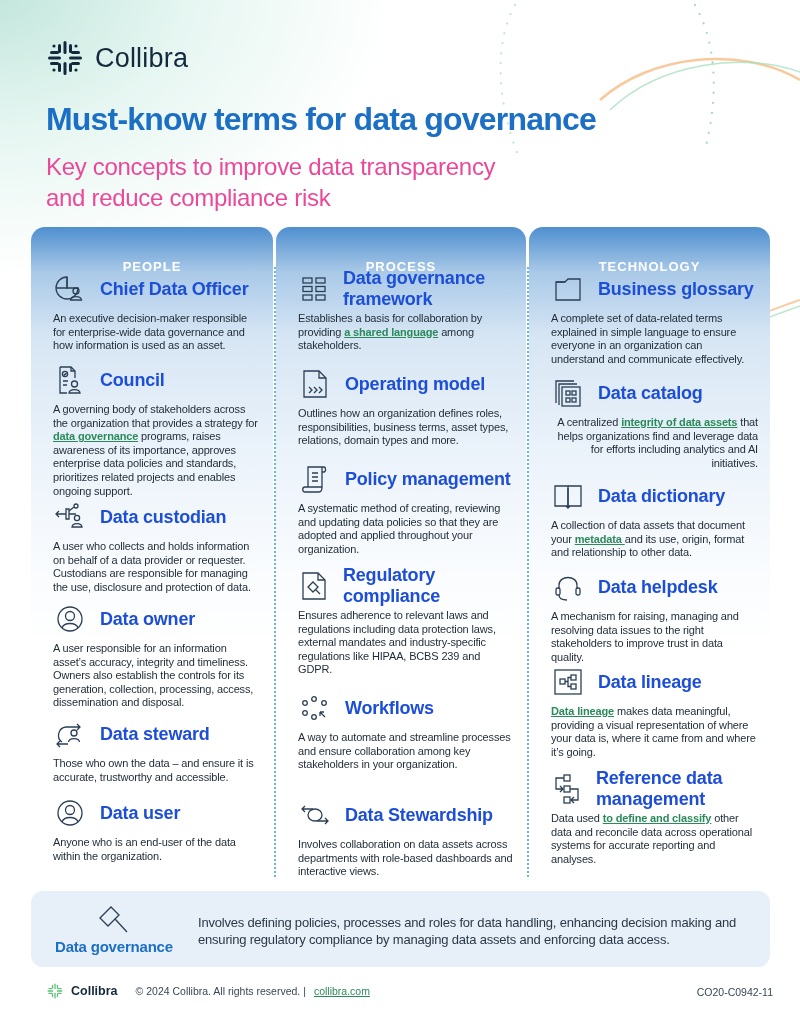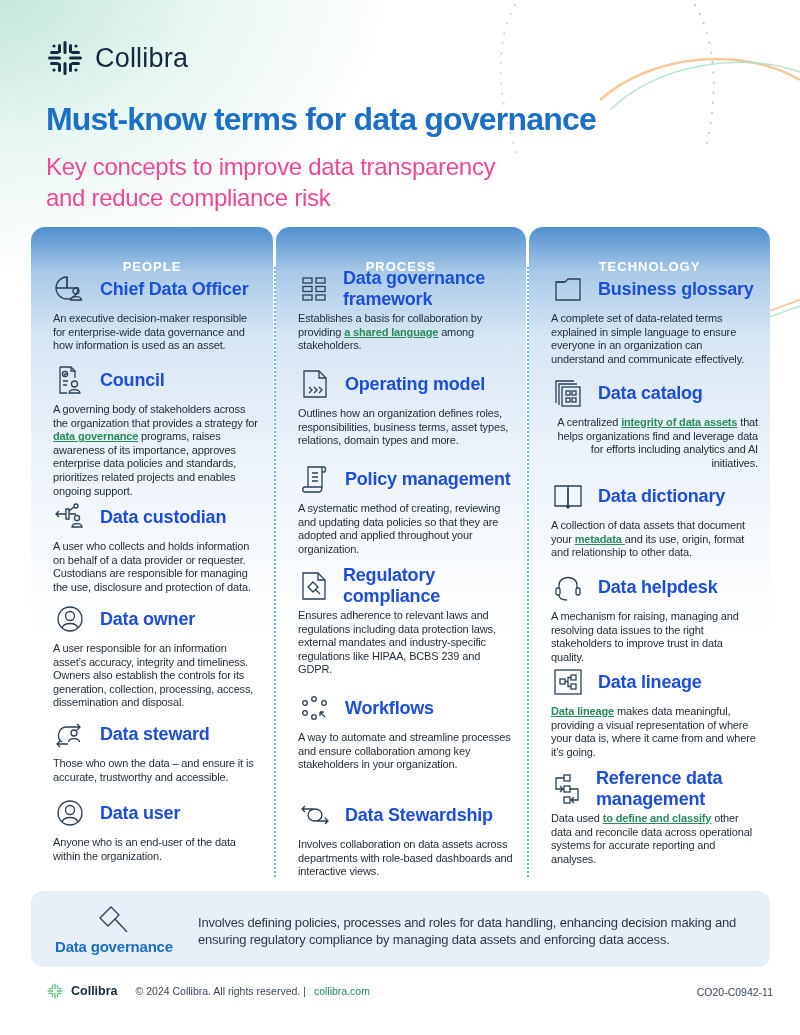--- a/index.html
+++ b/index.html
@@ -49,21 +49,21 @@
   .gov-box {
     position: absolute; left: 31px; top: 891px; width: 739px; height: 76px;
     background: #e7eff8; border-radius: 12px;
   }
   .gov-icon { position: absolute; left: 66px; top: 12px; }
   .gov-label { position: absolute; left: 24px; top: 47px; font-size: 15px; font-weight: bold; color: #1b6fc4; letter-spacing: -0.2px; }
   .gov-desc { position: absolute; left: 167px; top: 23px; width: 560px; font-size: 13px; line-height: 17px; color: #2a3848; letter-spacing: -0.2px; }
 
   .footer { position: absolute; left: 47px; top: 983px; display: flex; align-items: center; gap: 8px; font-size: 10.5px; color: #3a4756; }
   .footer-logo-text { font-size: 12.5px; font-weight: bold; color: #13293d; margin-right: 10px; }
-  .footer-link { color: #2a8a5a; }
+  .footer-link { color: #2a8a5a; text-decoration: underline; }
   .footer-code { position: absolute; right: 27px; top: 986px; font-size: 10.5px; color: #3a4756; }
 </style>
 </head>
 <body>
 
 <div class="bg-glow"></div>
 <svg class="deco" viewBox="0 0 800 360">
   <path d="M515 5 C 495 40, 495 100, 520 160" fill="none" stroke="#a8dcc0" stroke-width="2.2" stroke-dasharray="0.1 10" stroke-linecap="round" opacity="0.7"></path>
   <path d="M695 5 C 715 40, 720 90, 705 150" fill="none" stroke="#8fd0b0" stroke-width="2.2" stroke-dasharray="0.1 10" stroke-linecap="round" opacity="0.8"></path>
   <path d="M600 100 C 650 55, 740 45, 800 80" fill="none" stroke="#f6c08a" stroke-width="2.5" opacity="0.85"></path>

